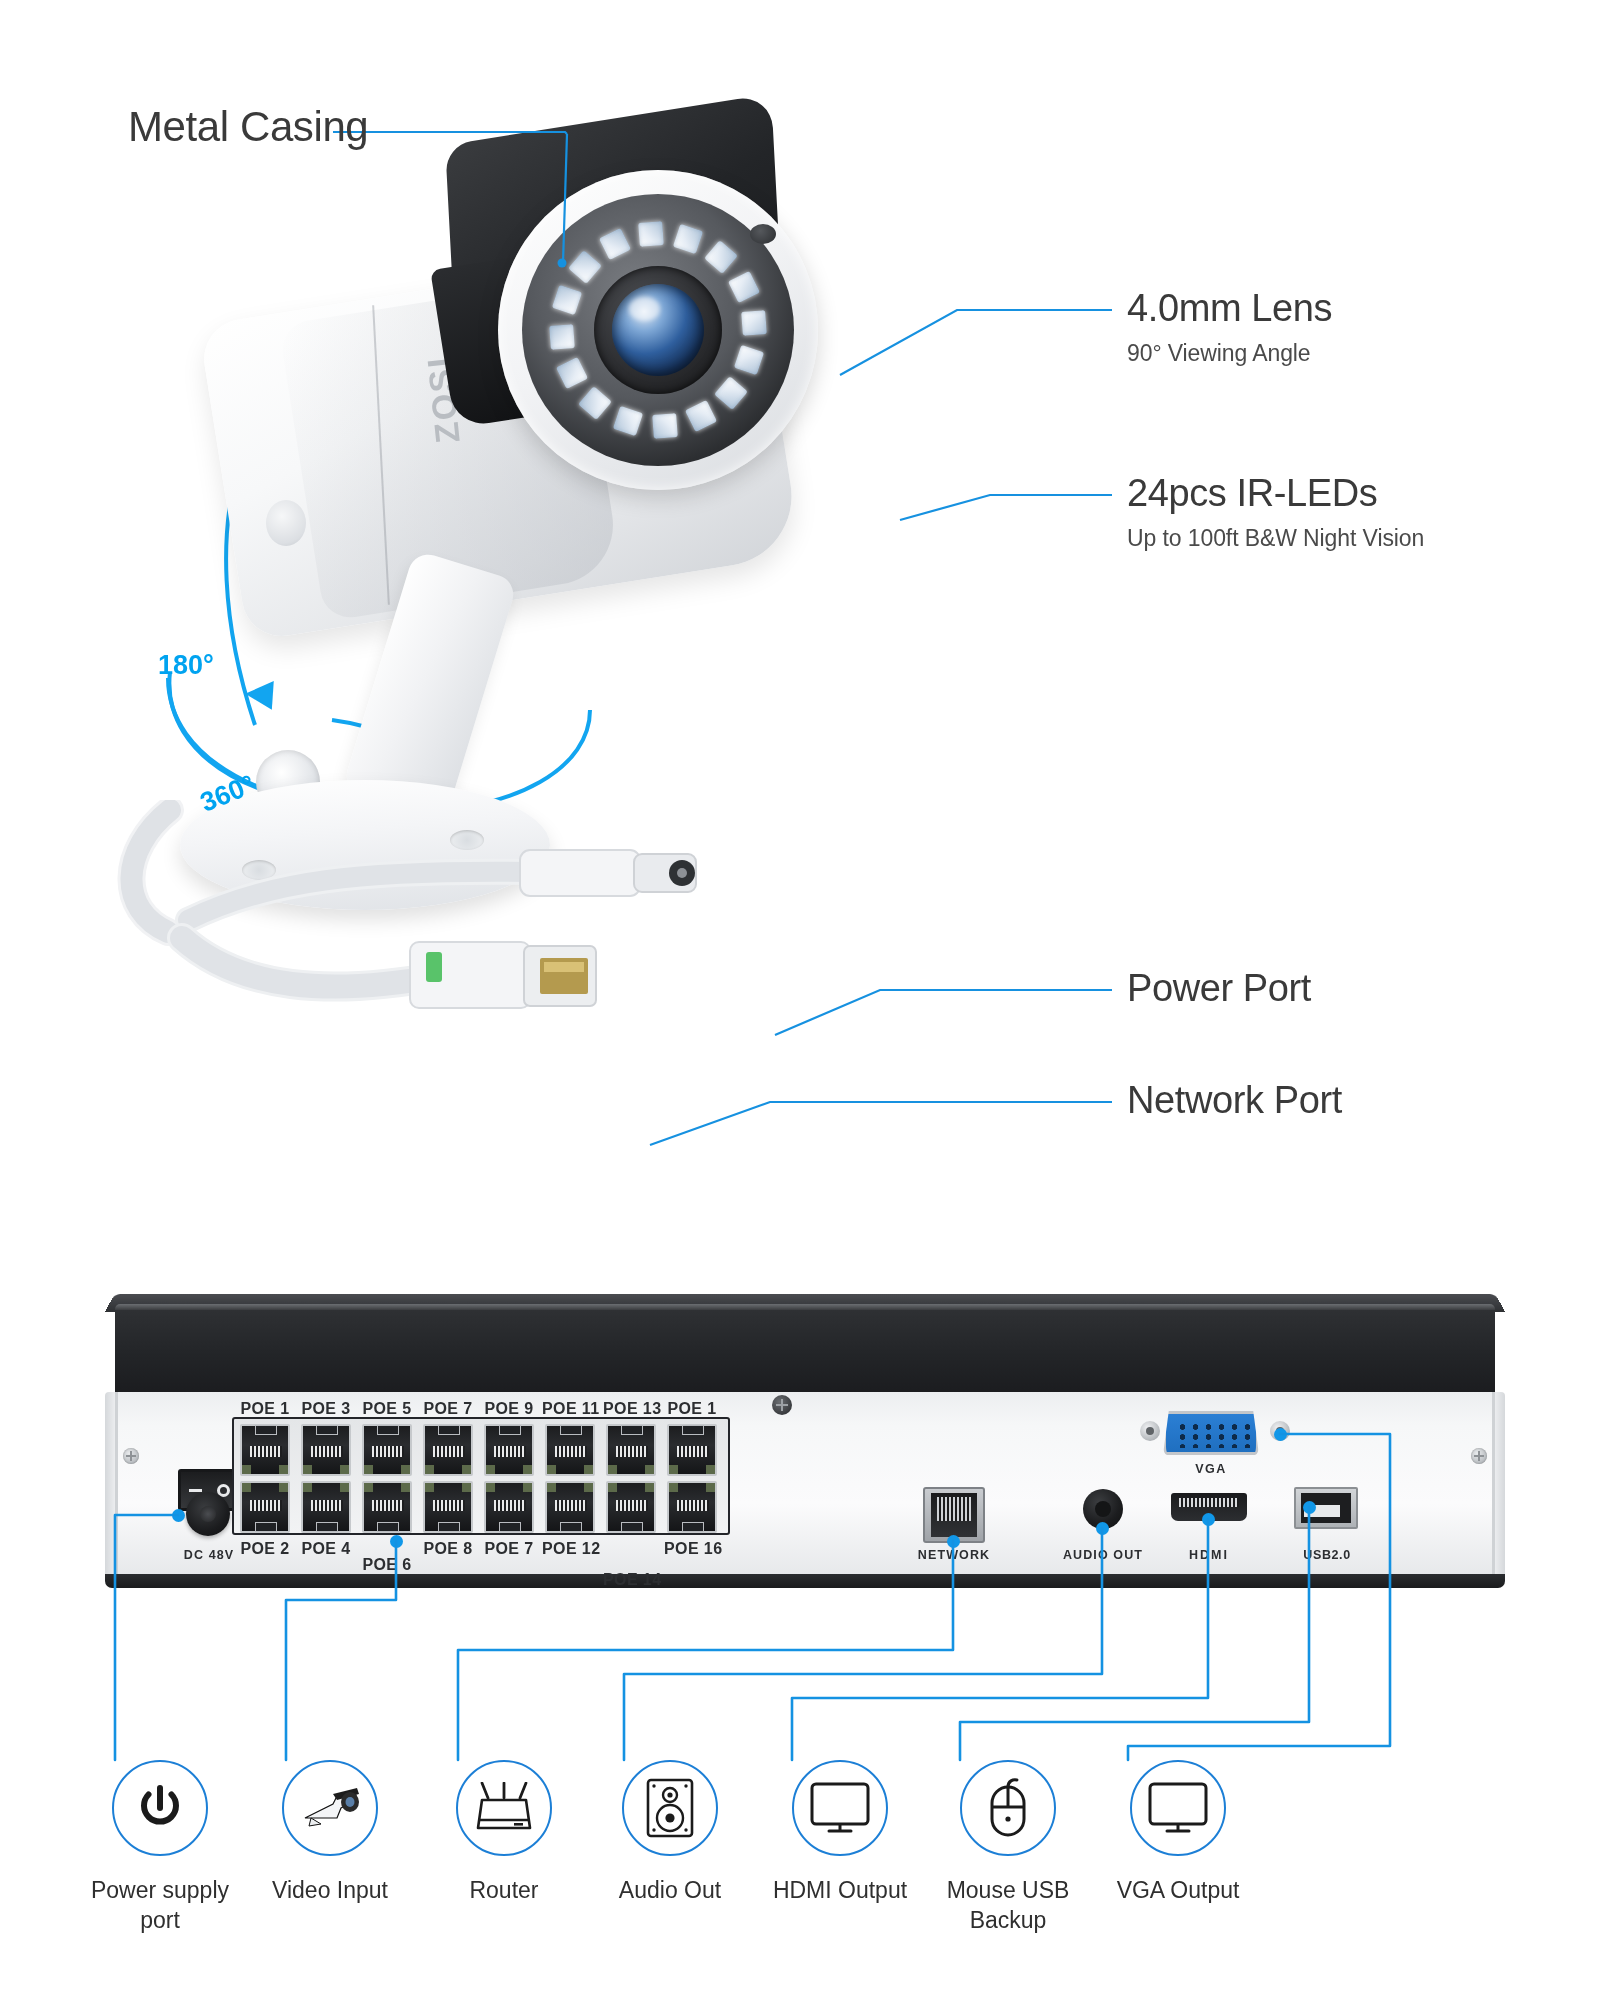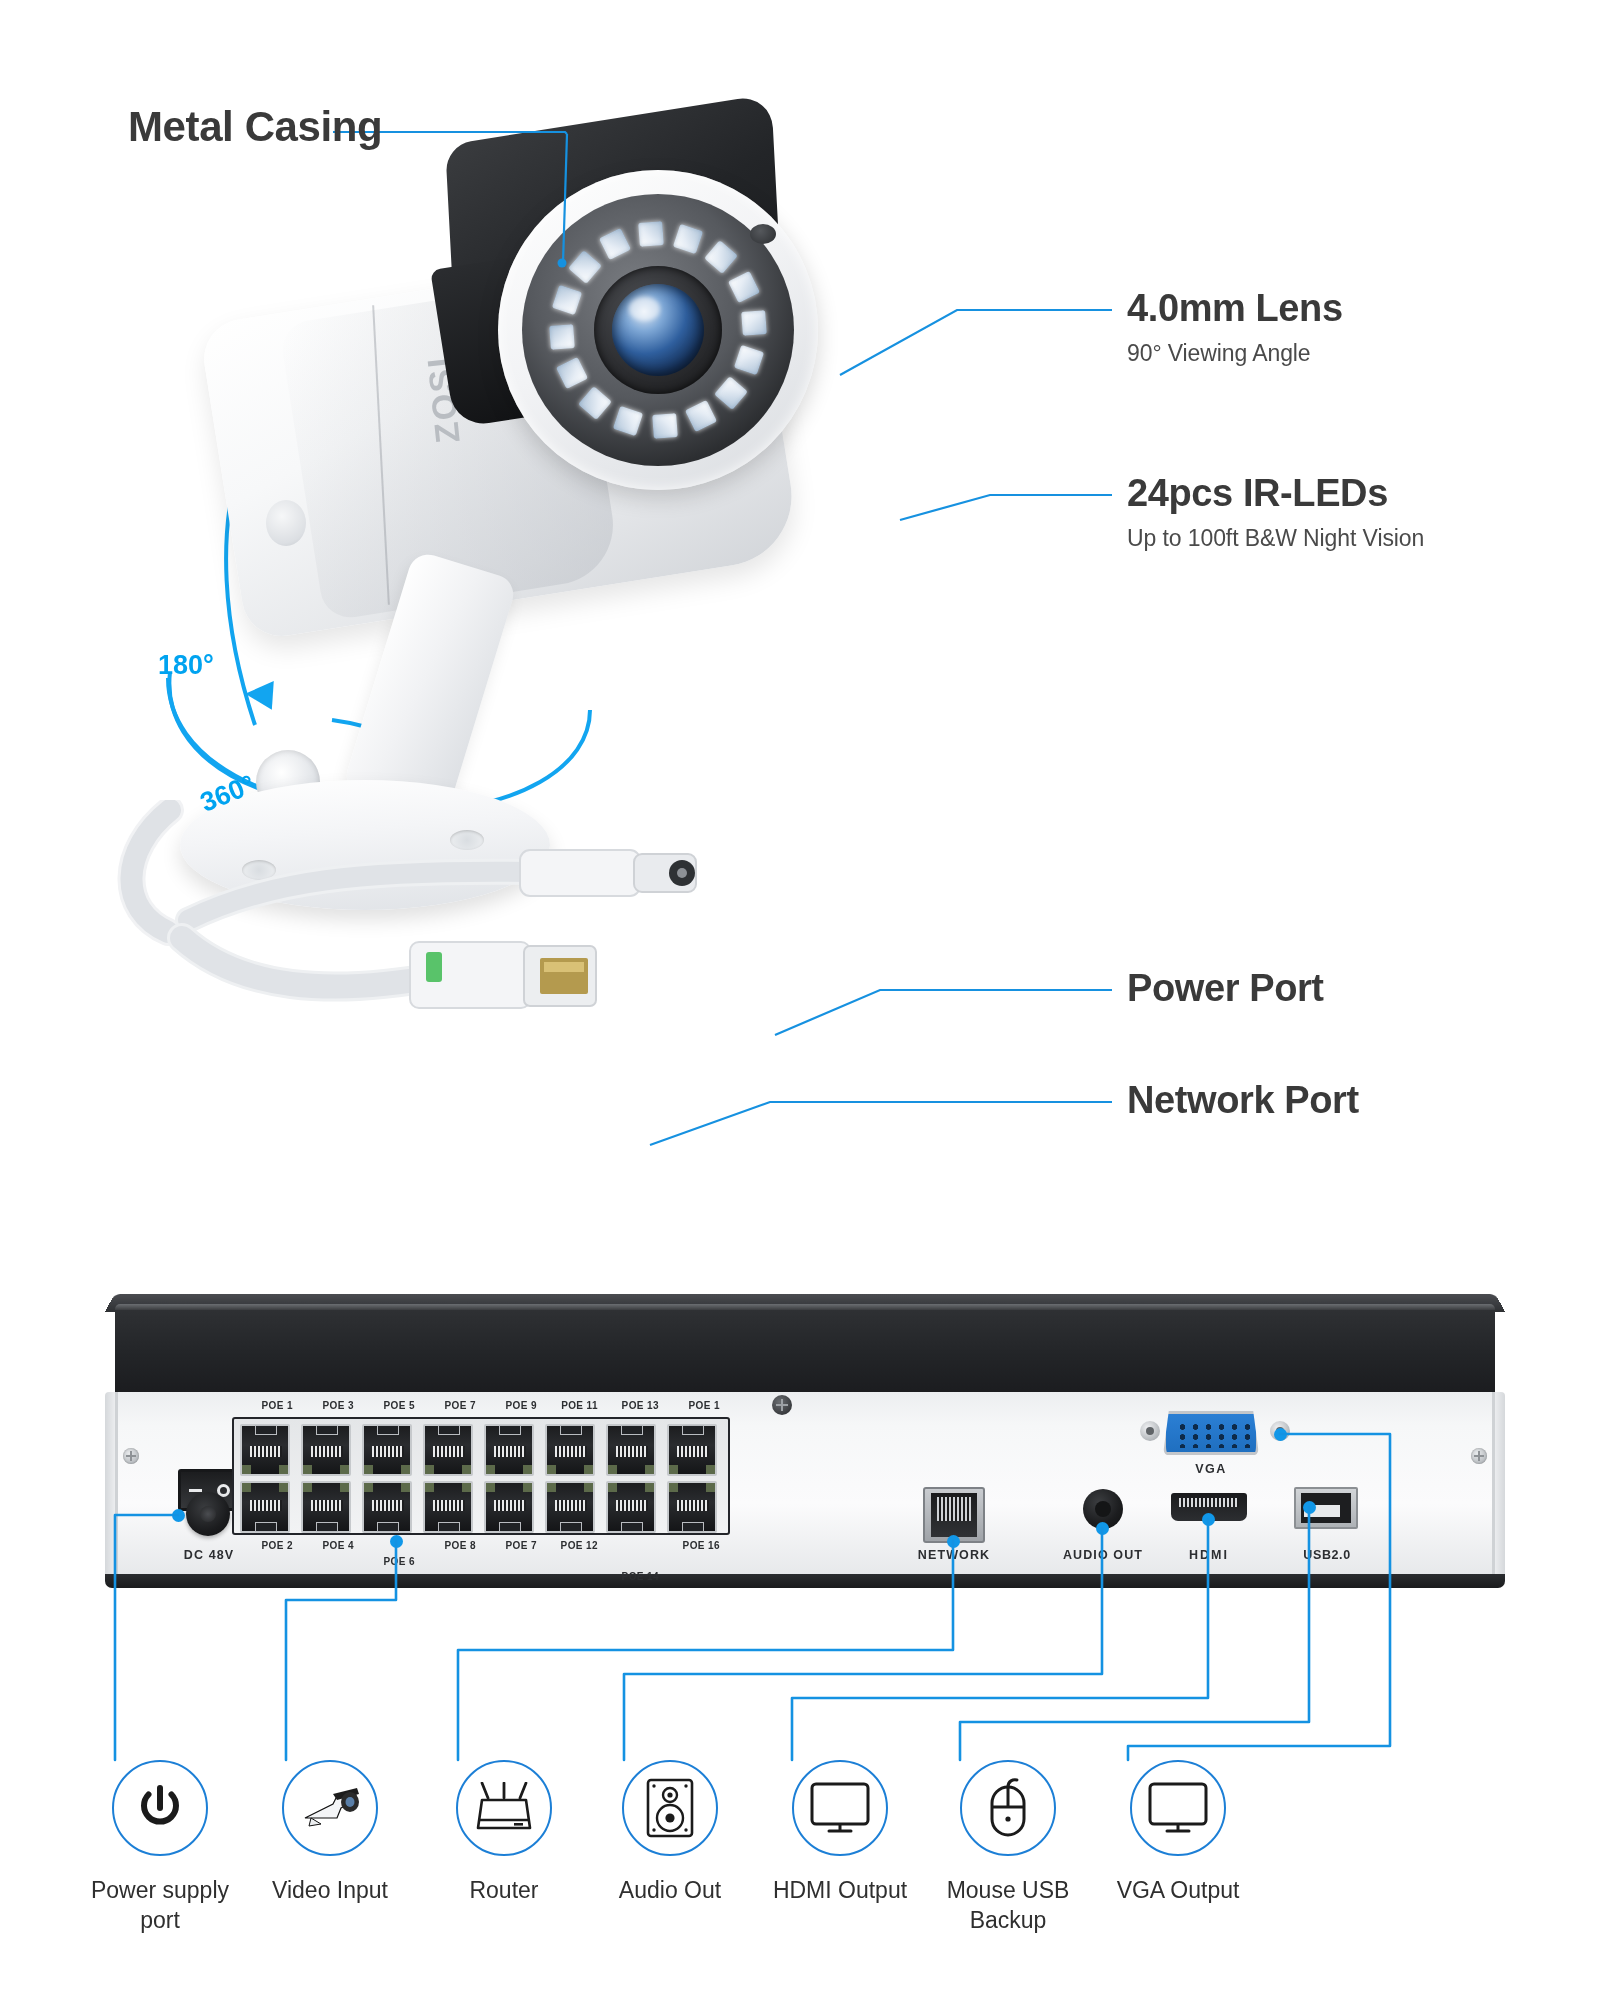--- a/index.html
+++ b/index.html
@@ -7,21 +7,21 @@
     width: 1600px; height: 2000px;
     background: #ffffff;
     font-family: "Liberation Sans", sans-serif;
     overflow: hidden;
   }
   #page { position: relative; width: 1600px; height: 2000px; background: #fff; }
 
   
   .lbl-title {
     position: absolute;
-    font-size: 38px; font-weight: 700; color: #3a3a3a;
+    font-size: 38px; font-weight: 400; color: #3a3a3a;
     letter-spacing: -0.4px; white-space: nowrap; line-height: 1.1;
   }
   .lbl-sub {
     position: absolute;
     font-size: 23px; font-weight: 400; color: #4a4a4a;
     letter-spacing: -0.1px; white-space: nowrap;
   }
   .lbl-angle {
     position: absolute;
     font-size: 27px; font-weight: 700; color: #00A3F0;
@@ -232,22 +232,22 @@
   .rj45 .pins {
     position:absolute; left: 8px; width: 32px; height: 11px;
     background: repeating-linear-gradient(90deg,#e8e9ea 0 2px, #1d1e20 2px 4px);
   }
   .rj45.up .pins { top: 20px; }
   .rj45.dn .pins { bottom: 20px; }
   .rj45 .corner {
     position:absolute; width:9px; height:9px; background:#5c6a4a;
   }
   .poe-lbl {
-    position:absolute; font-size: 10px; font-weight: 700; color: #2c2e31;
-    letter-spacing: 0.4px; white-space: nowrap; text-align:right;
+    position:absolute; font-size: 16px; font-weight: 700; color: #2c2e31;
+    letter-spacing: 0.4px; white-space: nowrap; text-align:center;
   }
   .port-lbl {
     position:absolute; font-size: 12.5px; font-weight: 700; color: #2c2e31;
     letter-spacing: 1.1px; white-space: nowrap; text-align:center;
   }
   .rocker {
     position:absolute; left: 178px; top: 1469px; width: 62px; height: 42px;
     background: linear-gradient(180deg,#1c1d1f,#36383b);
     border: 3px solid #17181a; border-radius: 3px;
     display:flex; align-items:center; justify-content:space-around;

